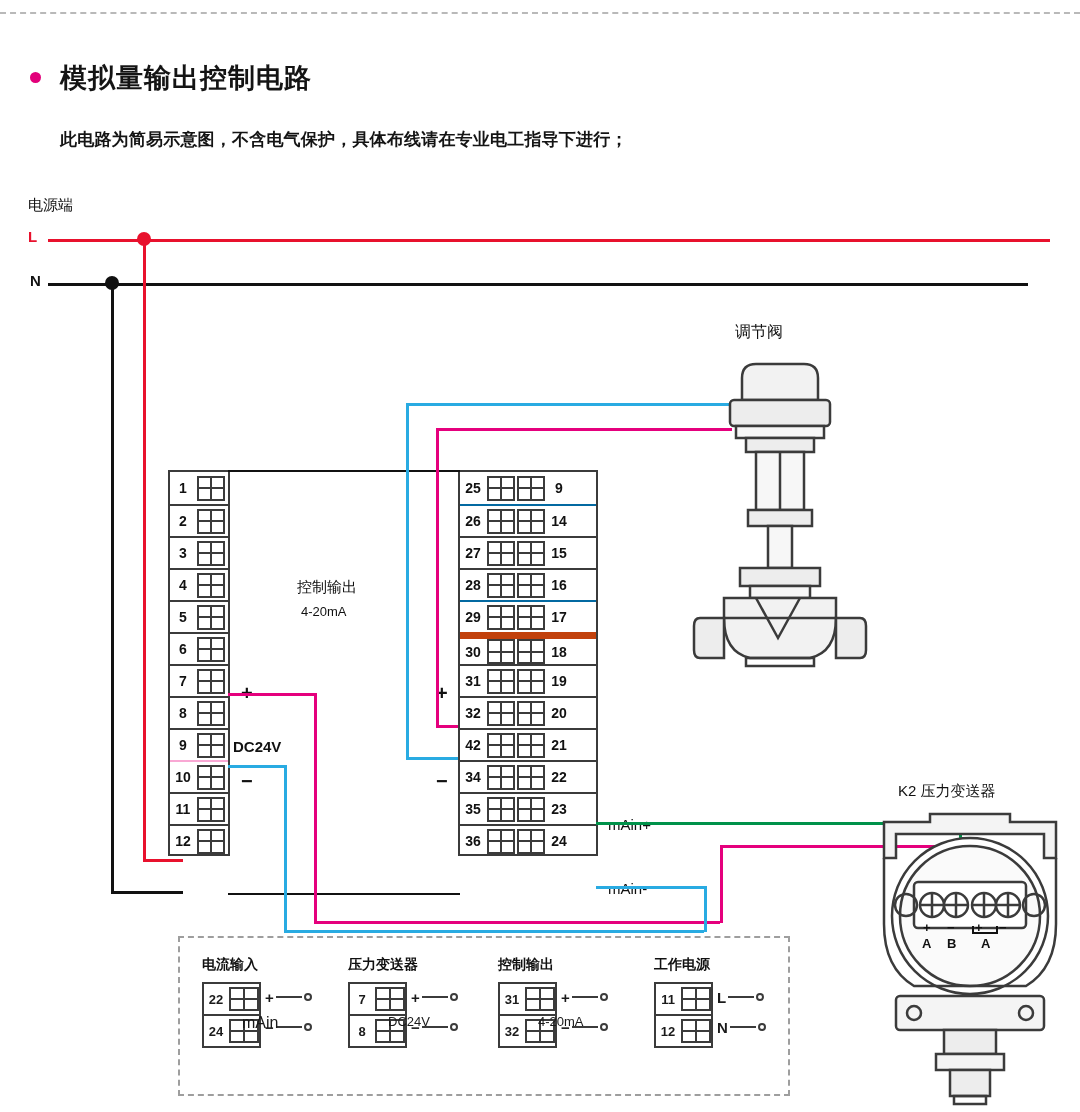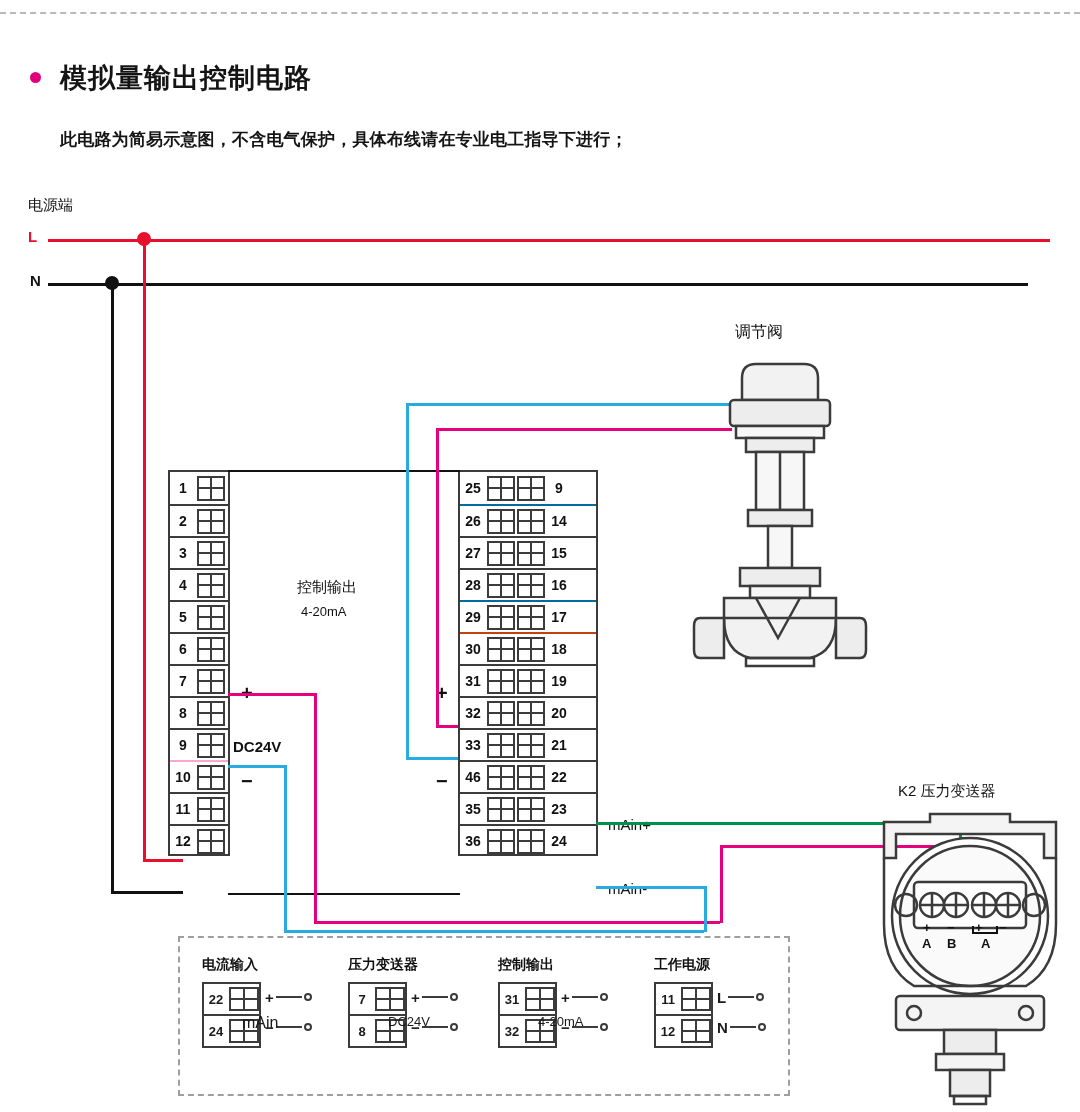--- a/index.html
+++ b/index.html
@@ -176,46 +176,46 @@
       <div class="screw"></div>
       <div class="screw"></div>
       <div class="tnum">16</div>
     </div>
     <div class="trow" style="border-top:2px solid #0369a1">
       <div class="tnum">29</div>
       <div class="screw"></div>
       <div class="screw"></div>
       <div class="tnum">17</div>
     </div>
-    <div class="trow" style="border-top:2px solid #c2410c">
+    <div class="trow" style="border-top:7px solid #c2410c">
       <div class="tnum">30</div>
       <div class="screw"></div>
       <div class="screw"></div>
       <div class="tnum">18</div>
     </div>
     <div class="trow" style="border-top:2px solid #3b3b3b">
       <div class="tnum">31</div>
       <div class="screw"></div>
       <div class="screw"></div>
       <div class="tnum">19</div>
     </div>
     <div class="trow" style="border-top:2px solid #3b3b3b">
       <div class="tnum">32</div>
       <div class="screw"></div>
       <div class="screw"></div>
       <div class="tnum">20</div>
     </div>
     <div class="trow" style="border-top:2px solid #3b3b3b">
-      <div class="tnum">33</div>
+      <div class="tnum">42</div>
       <div class="screw"></div>
       <div class="screw"></div>
       <div class="tnum">21</div>
     </div>
     <div class="trow" style="border-top:2px solid #3b3b3b">
-      <div class="tnum">46</div>
+      <div class="tnum">34</div>
       <div class="screw"></div>
       <div class="screw"></div>
       <div class="tnum">22</div>
     </div>
     <div class="trow" style="border-top:2px solid #3b3b3b">
       <div class="tnum">35</div>
       <div class="screw"></div>
       <div class="screw"></div>
       <div class="tnum">23</div>
     </div>

